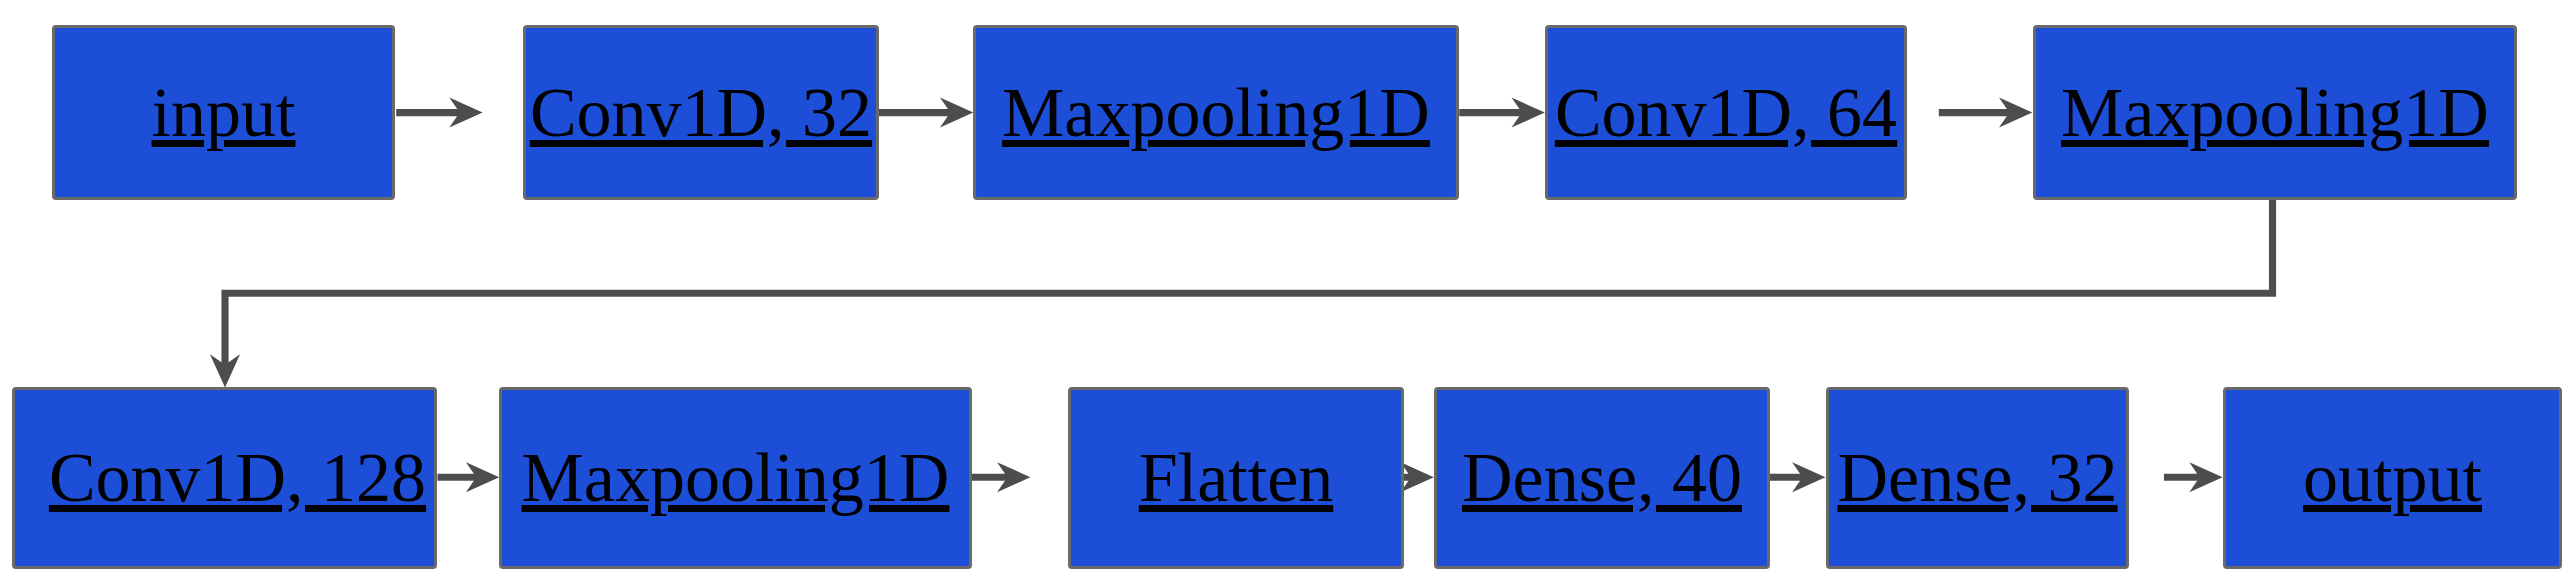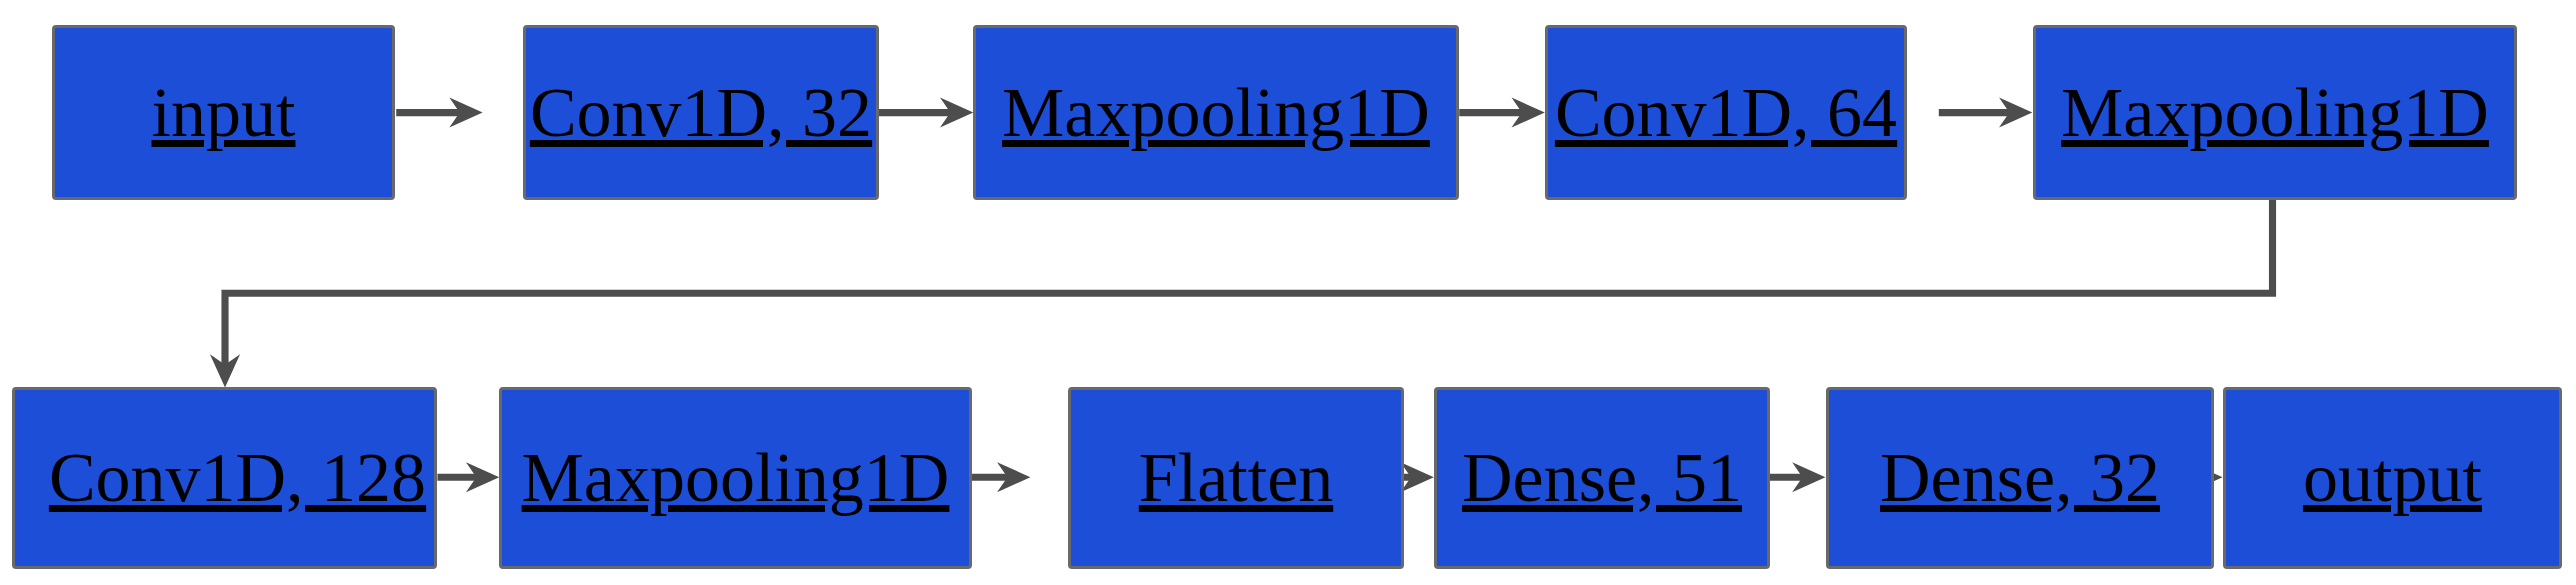--- a/index.html
+++ b/index.html
@@ -119,23 +119,23 @@
   <div class="node row2" style="left:12px;   width:425px;padding-left:26px;">
     <span>Conv1D, 128</span>
   </div>
   <div class="node row2" style="left:499px;  width:473px;">
     <span>Maxpooling1D</span>
   </div>
   <div class="node row2" style="left:1030px; width:336px;margin-left:38px;">
     <span>Flatten</span>
   </div>
   <div class="node row2" style="left:1434px; width:336px;">
-    <span>Dense, 51</span>
+    <span>Dense, 40</span>
   </div>
-  <div class="node row2" style="left:1826px; width:388px;">
+  <div class="node row2" style="left:1826px; width:303px;">
     <span>Dense, 32</span>
   </div>
   <div class="node row2" style="left:2223px; width:339px;justify-content:center;">
     <span>output</span>
   </div>
 
 </div>
 
 
 </body></html>

